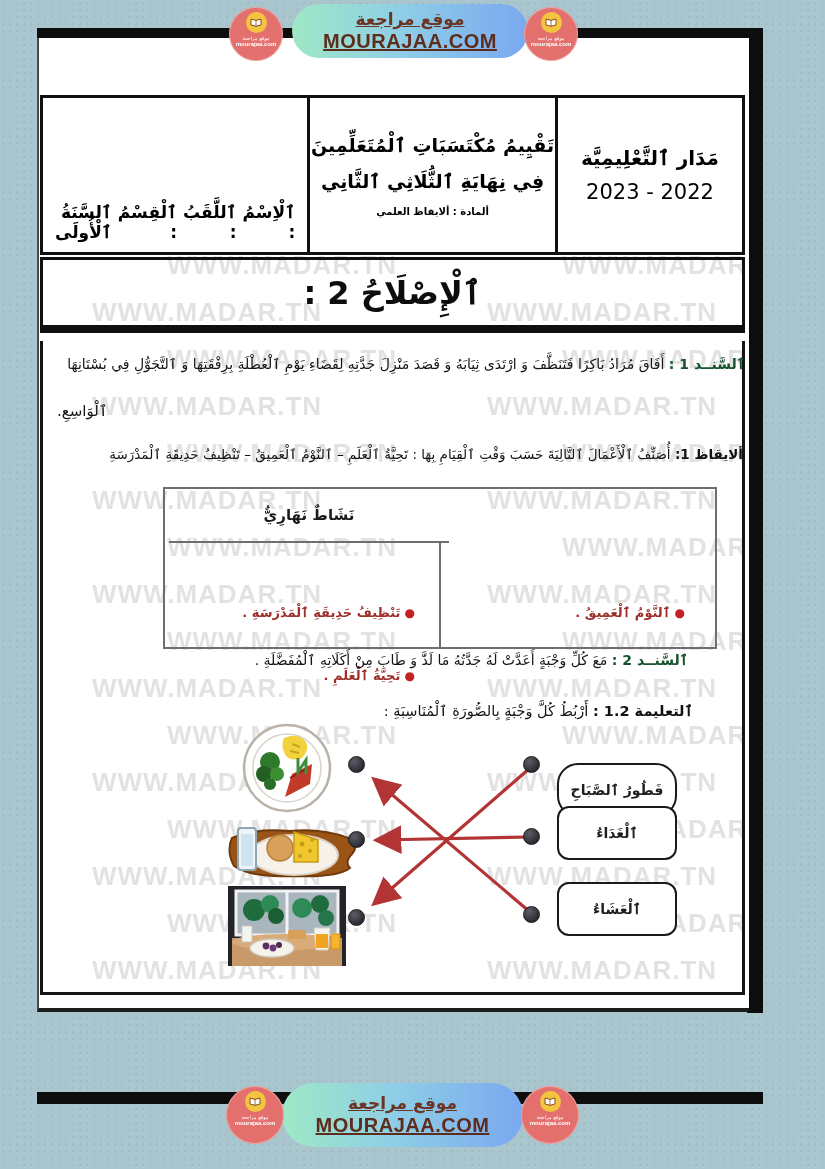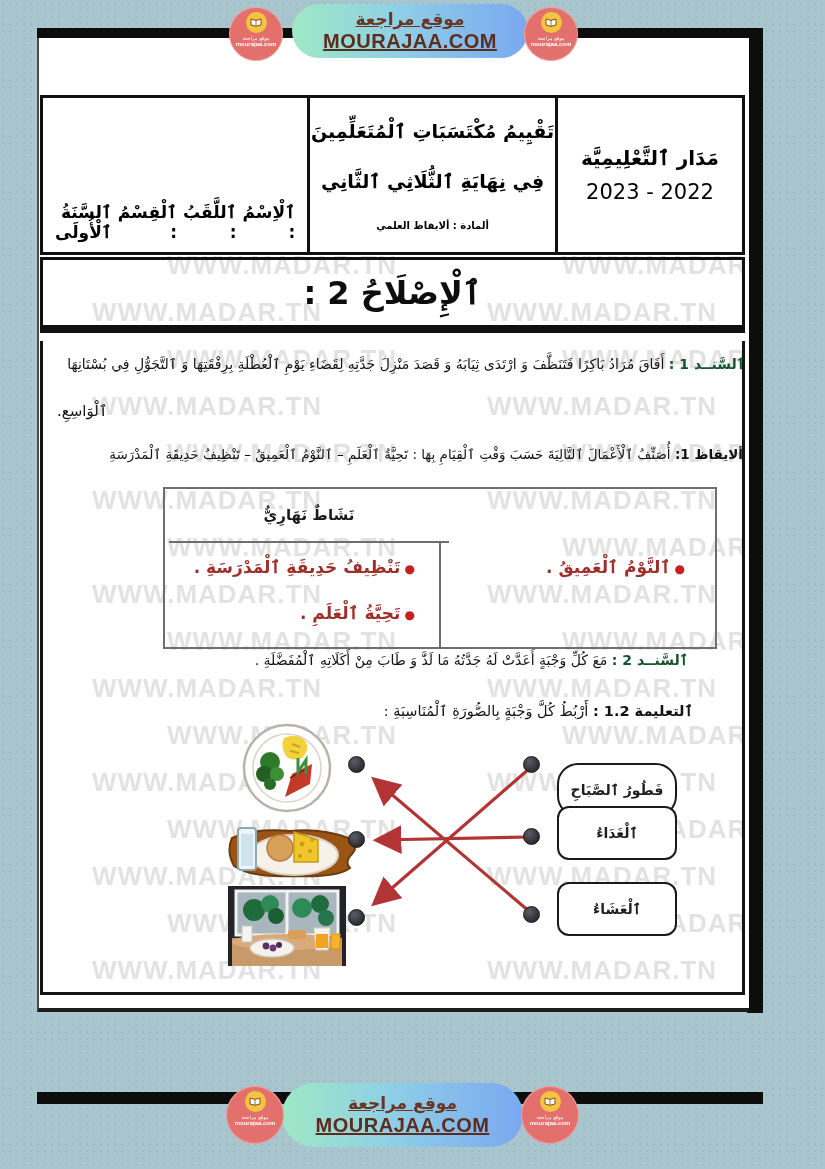--- a/index.html
+++ b/index.html
@@ -42,21 +42,21 @@
               display:flex;align-items:center;justify-content:center;}
   .badge .t1{font-size:5px;color:#fff;margin-top:2px;direction:rtl;}
   .badge .t2{font-size:6px;color:#fff;font-weight:bold;font-family:"Liberation Sans",sans-serif;}
 
   
   .hdr{left:40px;top:95px;width:705px;height:160px;border:3px solid #101010;
        display:flex;flex-direction:row-reverse;z-index:2;background:transparent;box-sizing:border-box;}
   .hdr .cell{box-sizing:border-box;}
   .c-school{width:200px;display:flex;flex-direction:column;align-items:center;justify-content:center;gap:10px;}
   .c-exam{width:272px;border-right:3px solid #101010;border-left:3px solid #101010;
-          display:flex;flex-direction:column;align-items:center;justify-content:center;gap:28px;}
+          display:flex;flex-direction:column;align-items:center;justify-content:center;gap:14px;}
   .c-student{flex:1;display:flex;flex-direction:row;justify-content:space-around;padding:10px 12px;direction:rtl;}
   .school-name{font-size:20px;font-weight:600;direction:rtl;}
   .school-year{font-size:21px;direction:rtl;}
   .exam-l{font-size:19px;font-weight:bold;direction:rtl;}
   .exam-sub{font-size:10px;font-weight:bold;direction:rtl;}
   .stu-row{display:flex;align-items:flex-end;gap:6px;font-size:17px;font-weight:bold;direction:rtl;}
   .stu-dots{flex:1;border-bottom:2px dotted #2a2a2a;height:14px;}
   .stu-val{font-weight:bold;}
 
   
@@ -73,21 +73,21 @@
   .lbl-blk{color:#121212;font-weight:bold;}
 
   
   .act-table{left:163px;top:487px;width:550px;height:158px;border:2px solid #6e6e6e;box-sizing:content-box;z-index:3;background:rgba(255,255,255,.0);}
   .act-cell{position:absolute;box-sizing:border-box;direction:rtl;}
   .th-night{right:0;top:0;width:268px;height:54px;border-left:2px solid #6e6e6e;border-bottom:2px solid #6e6e6e;}
   .th-day{left:4px;top:0;width:280px;height:54px;border-bottom:2px solid #6e6e6e;}
   .td-night{right:8px;top:54px;width:268px;bottom:0;border-left:2px solid #6e6e6e;padding:14px 22px 0 0;}
   .td-day{left:0;top:54px;width:280px;bottom:0;padding:14px 30px 0 0;}
   .th-txt{display:flex;align-items:center;justify-content:center;height:100%;font-size:15px;font-weight:bold;color:#1a1a1a;}
-  .ans{color:#9e2f2a;font-weight:bold;font-size:17px;margin-bottom:26px;direction:rtl;}
+  .ans{color:#9e2f2a;font-weight:bold;font-size:13px;margin-bottom:26px;direction:rtl;margin-top:48px;}
   .ans::before{content:"● ";color:#c32222;font-size:12px;}
 
   
   .meal-box{left:557px;width:116px;height:50px;border:2px solid #1a1a1a;border-radius:12px;background:#fff;
             display:flex;align-items:center;justify-content:center;font-size:14px;font-weight:bold;
             direction:rtl;z-index:3;color:#1f1f1f;}
   .dot{width:17px;height:17px;border-radius:50%;z-index:4;
        background:radial-gradient(circle at 35% 30%, #5d5d66, #2b2b32 72%);border:1px solid #1b1b20;box-sizing:border-box;}
   .lines{left:0;top:0;width:825px;height:1169px;z-index:3;pointer-events:none;}
   .meal-img{z-index:3;}

